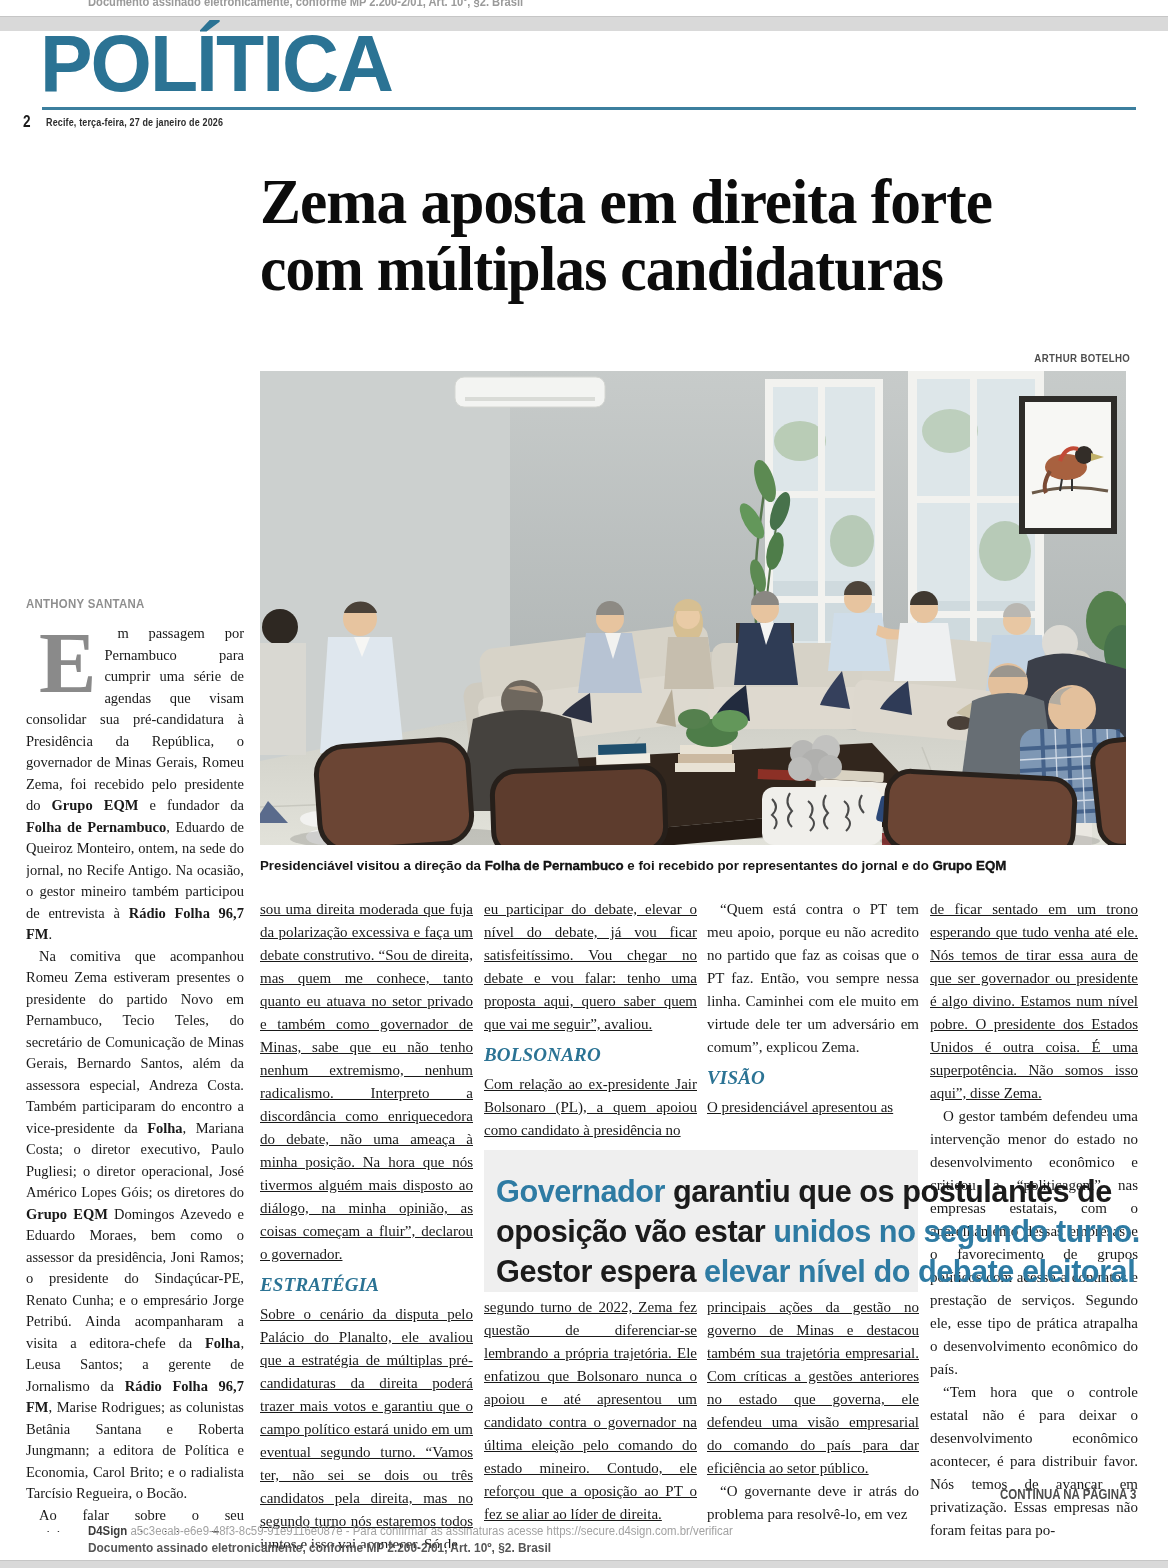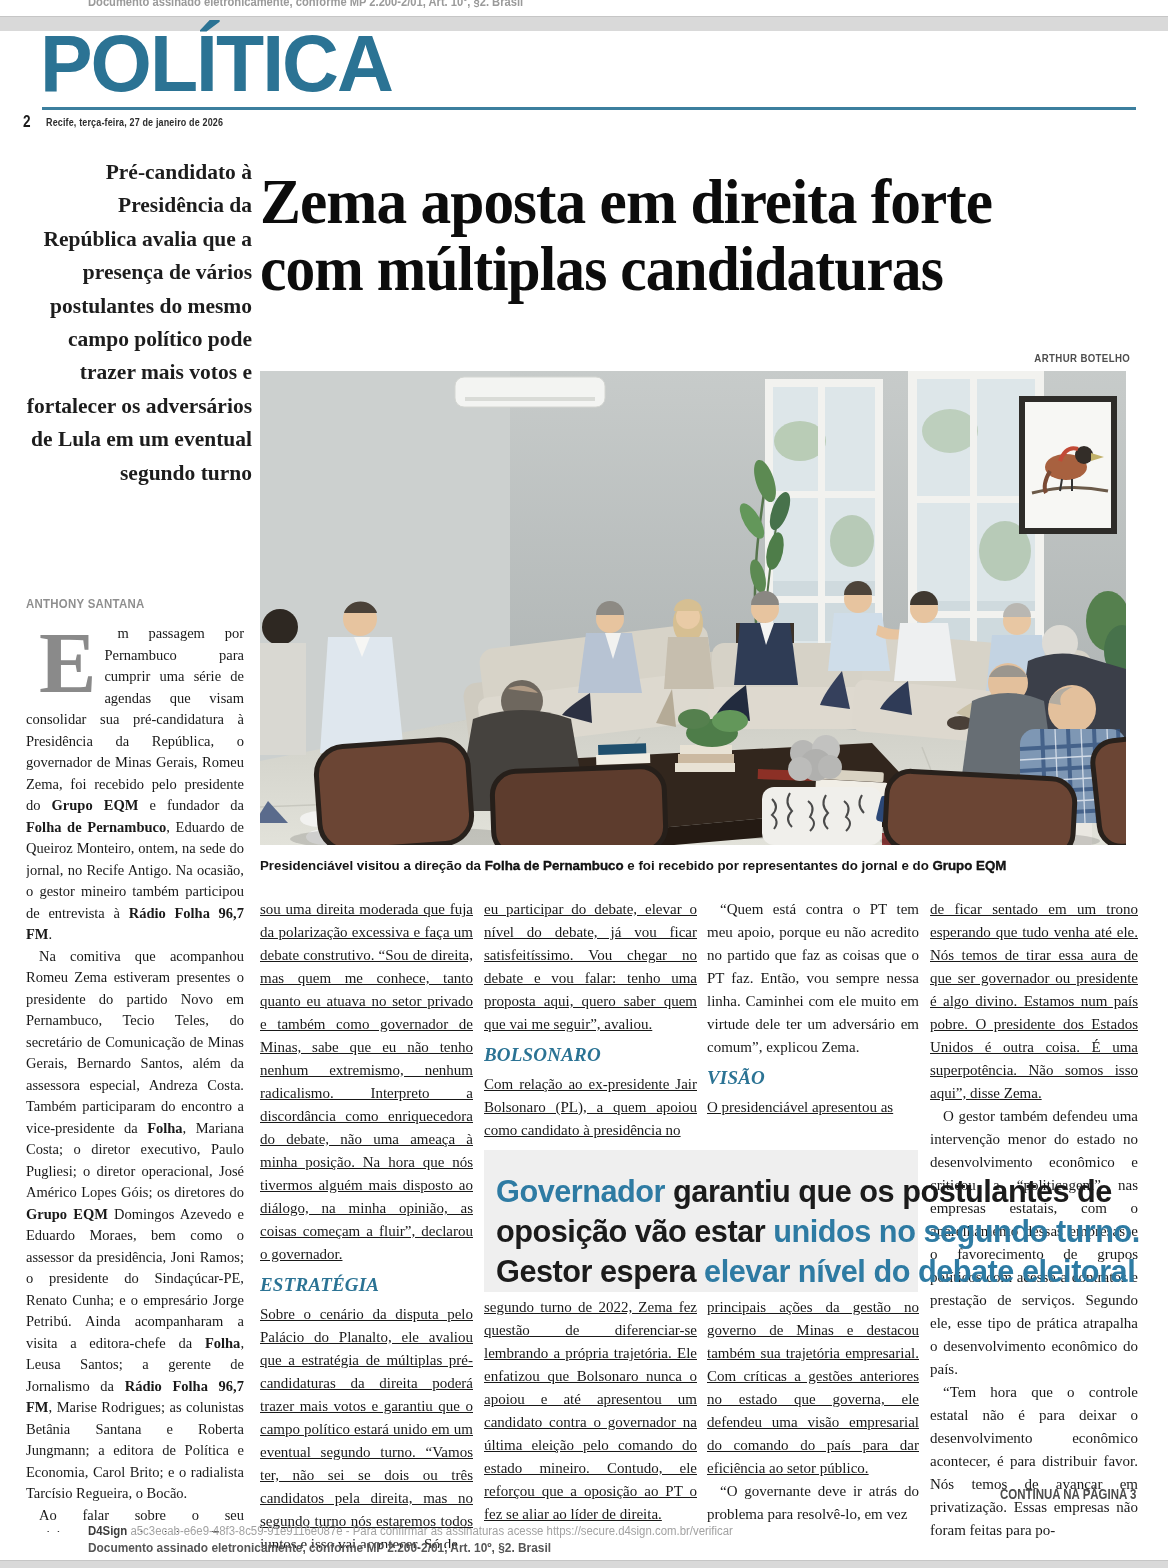--- a/index.html
+++ b/index.html
@@ -71,21 +71,20 @@
   <div class="band top"></div>
   <div class="band bottom"></div>
 
   <div class="section-title">
     <span class="fit" style="transform: scaleX(0.9851);">POLÍTICA</span>
   </div>
   <div class="mast-rule"></div>
   <div class="pageno">2</div>
   <div class="dateline">Recife, terça-feira, 27 de janeiro de 2026</div>
 
-  <div class="deck">Pré-candidato à Presidência da República avalia que a presença de vários postulantes do mesmo campo político pode trazer mais votos e fortalecer os adversários de Lula em um eventual segundo turno</div>
   <div class="headline">
     <div class="hl" style="transform: scaleX(0.9588);">Zema aposta em direita forte</div>
     <div class="hl" style="transform: scaleX(0.9291);">com múltiplas candidaturas</div>
   </div>
 
   <div class="photo-credit">ARTHUR BOTELHO</div>
 
   <div class="photo">
     <svg viewBox="0 0 866 474" preserveAspectRatio="none">
       <defs>
@@ -355,21 +354,21 @@
   <div class="col" style="left:707px;top:1296px;width:212px;height:252px;">
       <p class="bp ni"><span>principais ações da gestão no governo de Minas e destacou também sua trajetória empresarial. Com críticas a gestões anteriores no estado que governa, ele defendeu uma visão empresarial do comando do país para dar eficiência ao setor público.</span></p>
       <p class="bp"><span>“O governante deve ir atrás do problema para resolvê-lo, em vez</span></p>
     </div>
   <div class="col" style="left:707px;top:898px;width:212px;height:250px;">
       <p class="bp"><span>“Quem está contra o PT tem meu apoio, porque eu não acredito no partido que faz as coisas que o PT faz. Então, vou sempre nessa linha. Caminhei com ele muito em virtude dele ter um adversário em comum”, explicou Zema.</span></p>
       <h3 class="subhead">VISÃO</h3>
       <p class="bp ni"><span>O presidenciável apresentou as</span></p>
     </div>
   <div class="col" style="left:930px;top:898px;width:208px;height:650px;">
-      <p class="bp ni"><span>de ficar sentado em um trono esperando que tudo venha até ele. Nós temos de tirar essa aura de que ser governador ou presidente é algo divino. Estamos num país pobre. O presidente dos Estados Unidos é outra coisa. É uma superpotência. Não somos isso aqui”, disse Zema.</span></p>
+      <p class="bp ni"><span>de ficar sentado em um trono esperando que tudo venha até ele. Nós temos de tirar essa aura de que ser governador ou presidente é algo divino. Estamos num nível pobre. O presidente dos Estados Unidos é outra coisa. É uma superpotência. Não somos isso aqui”, disse Zema.</span></p>
       <p class="bp"><span>O gestor também defendeu uma intervenção menor do estado no desenvolvimento econômico e criticou a “politicagem” nas empresas estatais, com o aparelhamento dessas empresas e o favorecimento de grupos políticos com acesso a contratos e prestação de serviços. Segundo ele, esse tipo de prática atrapalha o desenvolvimento econômico do país.</span></p>
       <p class="bp"><span>“Tem hora que o controle estatal não é para deixar o desenvolvimento econômico acontecer, é para distribuir favor. Nós temos de avançar em privatização. Essas empresas não foram feitas para po-</span></p>
     </div>
 
   <div class="quote">
       <div class="qline" style="transform: scaleX(0.9902);"><span class="a">Governador </span><span>garantiu que os postulantes de</span></div>
       <div class="qline" style="transform: scaleX(0.9902);"><span>oposição vão estar </span><span class="a">unidos no segundo turno.</span></div>
       <div class="qline" style="transform: scaleX(0.9902);"><span>Gestor espera </span><span class="a">elevar nível do debate eleitoral</span></div>
     </div>
 

